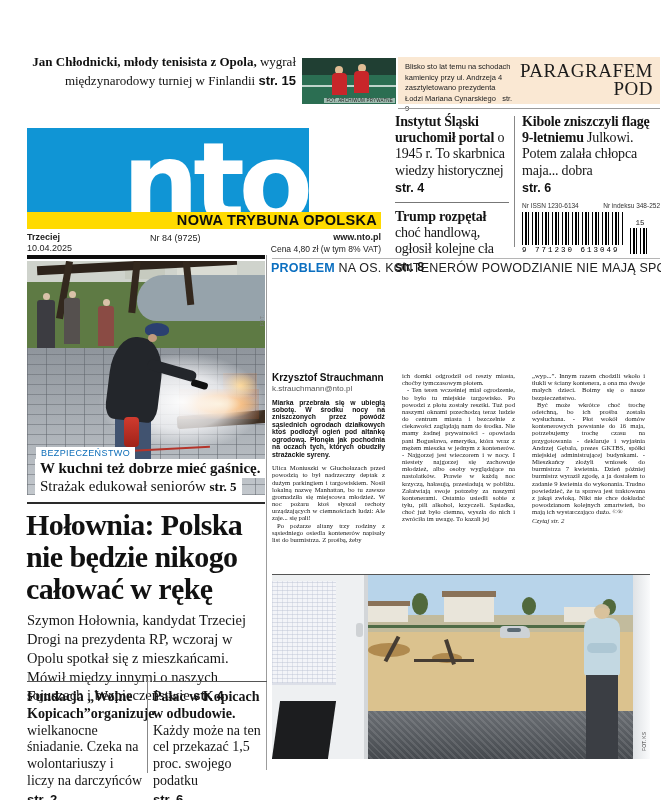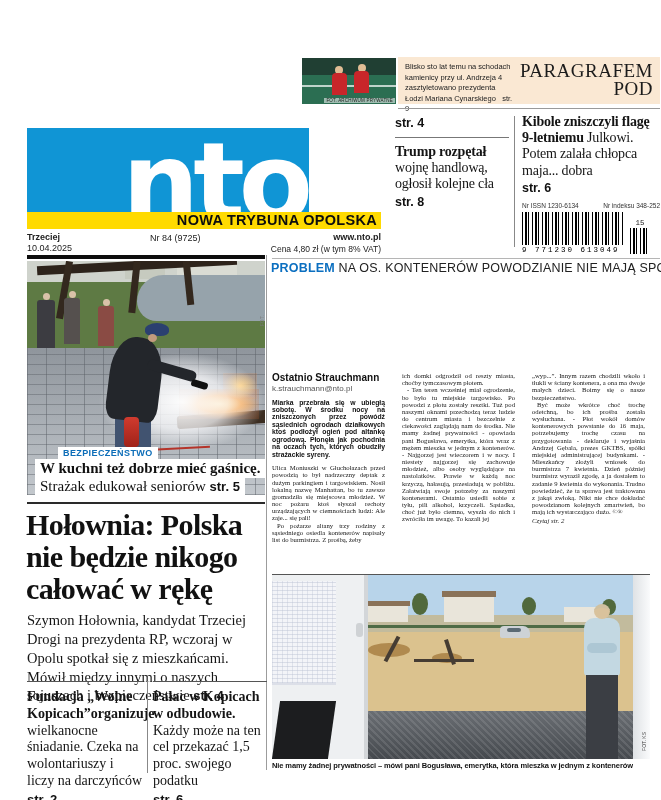--- a/index.html
+++ b/index.html
@@ -99,27 +99,27 @@
   .lp-arm{position:absolute;left:120px;top:104px;width:50px;height:11px;background:#23262b;
      transform:rotate(16deg);border-radius:5px;}
   .lp-nozzle{position:absolute;left:164px;top:120px;width:17px;height:7px;background:#111;
      transform:rotate(16deg);border-radius:3px;}
   .lp-legs{position:absolute;left:88px;top:152px;width:36px;height:58px;background:#415370;}
   .lp-ext{position:absolute;left:97px;top:156px;width:15px;height:30px;border-radius:4px;
      background:linear-gradient(#d03b2f,#a02218);}
   .lp-hose{position:absolute;left:58px;top:188px;width:125px;height:2px;background:#b5342a;
      transform:rotate(-3deg);}
   .chip{position:absolute;background:#fff;}
-  .chip-kicker{left:9px;top:186px;padding:1px 5px 0;color:#0c6db8;font-weight:bold;font-size:9px;
-     line-height:11px;letter-spacing:.4px;margin-left:22px;}
+  .chip-kicker{left:9px;top:186px;padding:1px 5px 0;color:#0c6db8;font-weight:normal;font-size:9px;
+     line-height:11px;letter-spacing:.4px;}
   .chip-l1{left:8px;top:198px;padding:0 5px 1px;font-family:"Liberation Serif","DejaVu Serif",serif;
      font-weight:bold;font-size:15px;line-height:18px;color:#111;white-space:nowrap;}
   .chip-l2{left:8px;top:217px;padding:0 5px 1px;font-family:"Liberation Serif","DejaVu Serif",serif;
      font-size:15px;line-height:17px;color:#111;white-space:nowrap;}
-  .chip-l2 .pageref{font-size:13px;}
+  .chip-l2 .pageref{font-size:13px;font-family:Liberation Serif, serif;}
   .vtext{writing-mode:vertical-rl;transform:rotate(180deg);}
   .lp-credit{position:absolute;left:260px;top:315px;font-size:4.5px;color:#777;letter-spacing:.3px;}
 
   
   .rule-hol{position:absolute;left:27px;top:502px;width:238px;height:2px;background:#2a2a2a;}
   .hol-h{position:absolute;left:26px;top:509px;width:244px;font-family:"Liberation Serif","DejaVu Serif",serif;
      font-weight:bold;font-size:30px;line-height:1.06;letter-spacing:-.6px;color:#111;}
   .hol-p{position:absolute;left:27px;top:611px;width:243px;font-family:"Liberation Serif","DejaVu Serif",serif;
      font-size:14.5px;line-height:1.3;color:#161616;}
   .hol-p .pageref{font-size:13px;}
@@ -185,20 +185,24 @@
   .hw-skirt{position:absolute;right:32px;top:100px;width:32px;height:84px;background:#3b3e44;}
   .hr-credit{position:absolute;right:3px;bottom:8px;font-size:5px;color:#444;}
   .hero-cap{position:absolute;left:272px;top:761px;width:372px;font-weight:bold;font-size:7.5px;
      letter-spacing:-.1px;color:#111;}
 </style>
 </head>
 <body>
 
 <div id="page">
 
+  <div class="tennis-head">
+    <div class="row"><span class="b">Jan Chłodnicki, młody tenisista z Opola,</span><span> wygrał</span></div>
+    <div class="row"><span>międzynarodowy turniej w Finlandii </span><span class="pageref">str. 15</span></div>
+  </div>
 
   <div class="tennis-photo">
     <div class="tp-line"></div>
     <div class="tp-head" style="left:33px;top:8px;"></div>
     <div class="tp-person" style="left:30px;top:15px;"></div>
     <div class="tp-head" style="left:56px;top:6px;"></div>
     <div class="tp-person" style="left:52px;top:13px;"></div>
     <div class="tp-credit">FOT. ARCHIWUM PRYWATNE</div>
   </div>
 
@@ -206,25 +210,26 @@
     <div class="teaser"><span>Blisko sto lat temu na schodach kamienicy przy ul. Andrzeja 4 zasztyletowano prezydenta Łodzi Mariana Cynarskiego</span>&nbsp;&nbsp;&nbsp;<span>str. 9</span></div>
     <div class="brand">
       <div>PARAGRAFEM</div>
       <div>POD</div>
     </div>
   </div>
   <div class="rule-beige"></div>
 
   <div class="railA">
     <div>
+      <p class="rail-p"><span class="b">Instytut Śląski uruchomił portal </span><span>o 1945 r. To skarbnica wiedzy historycznej</span></p>
       <div class="rail-page">str. 4</div>
     </div>
     <hr class="rail-div">
     <div>
-      <p class="rail-p"><span class="b">Trump rozpętał </span><span>wojnę handlową, ogłosił kolejne cła</span></p>
+      <p class="rail-p"><span class="b">Trump rozpętał </span><span>choć handlową, ogłosił kolejne cła</span></p>
       <div class="rail-page">str. 8</div>
     </div>
   </div>
   <div class="rail-vline"></div>
 
   <div class="railB">
     <div>
       <p class="rail-p"><span class="b">Kibole zniszczyli flagę 9-letniemu </span><span>Julkowi. Potem zalała chłopca maja... dobra</span></p>
       <div class="rail-page">str. 6</div>
     </div>
@@ -309,21 +314,21 @@
   <div class="bbox bbox2">
     <p><span class="b">Pałac w Kopicach w odbudowie. </span><span>Każdy może na ten cel przekazać 1,5 proc. swojego podatku</span></p>
     <div class="rail-page">str. 6</div>
   </div>
 
   <div class="kicker">
     <span class="lab">PROBLEM</span><span class="rest"> NA OS. KONTENERÓW POWODZIANIE NIE MAJĄ SPOKOJU</span>
   </div>
 
   <div class="col col1">
-    <div class="byline-name">Ostatnio Strauchmann</div>
+    <div class="byline-name">Krzysztof Strauchmann</div>
     <div class="byline-mail">k.strauchmann@nto.pl</div>
     <p class="lead">Miarka przebrała się w ubiegłą sobotę. W środku nocy na zniszczonych przez powódź sąsiednich ogrodach działkowych ktoś podłożył ogień pod altankę ogrodową. Płonęła jak pochodnia na oczach tych, których obudziły strażackie syreny.</p>
     <p class="bodyp">Ulica Moniuszki w Głuchołazach przed powodzią to był nadrzeczny deptak z dużym parkingiem i targowiskiem. Nosił lokalną nazwę Manhattan, bo tu zawsze gromadziła się miejscowa młodzież. W noc pożaru ktoś słyszał rechoty urządzających w ciemnościach ludzi: Ale zaje... się pali!</p>
     <p class="bodyp indent">Po pożarze altany trzy rodziny z sąsiedniego osiedla kontenerów napisały list do burmistrza. Z prośbą, żeby</p>
   </div>
   <div class="col col2">
     <p class="bodyp">ich domki odgrodził od reszty miasta, choćby tymczasowym płotem.</p>
     <p class="bodyp indent">- Ten teren wcześniej miał ogrodzenie, bo było tu miejskie targowisko. Po powodzi z płotu zostały resztki. Tuż pod naszymi oknami przechodzą teraz ludzie do centrum miasta i bezczelnie z ciekawości zaglądają nam do środka. Nie mamy żadnej prywatności - opowiada pani Bogusława, emerytka, która wraz z mężem mieszka w jednym z kontenerów. - Najgorzej jest wieczorem i w nocy. I niestety najgorzej się zachowuje młodzież, albo osoby wyglądające na nastolatków. Prawie w każdą noc krzyczą, hałasują, przesiadują w pobliżu. Załatwiają swoje potrzeby za naszymi kontenerami. Ostatnio usiedli sobie z tyłu, pili alkohol, krzyczeli. Sąsiadka, choć już było ciemno, wyszła do nich i zwróciła im uwagę. To kazali jej</p>
   </div>
   <div class="col col3">
@@ -355,15 +360,14 @@
     <div class="hr-curtain"></div>
     <div class="hr-handle"></div>
     <div class="hr-chair"></div>
     <div class="hr-jamb"></div>
     <div class="hw-torso"></div>
     <div class="hw-head"></div>
     <div class="hw-arms"></div>
     <div class="hw-skirt"></div>
     <div class="hr-credit vtext">FOT. KS</div>
   </div>
-  <div class="hero-cap">Nie mamy żadnej prywatności – mówi pani Bogusława, emerytka, która mieszka w jednym z kontenerów</div>
 
 </div>
 
 </body></html>

